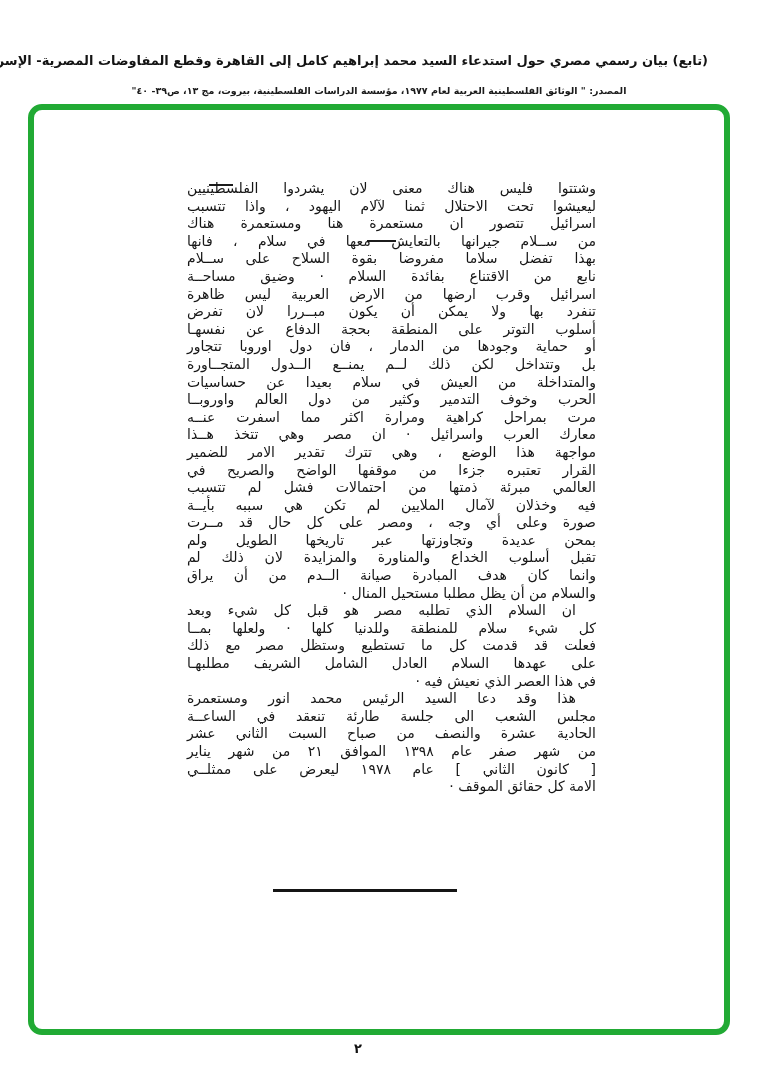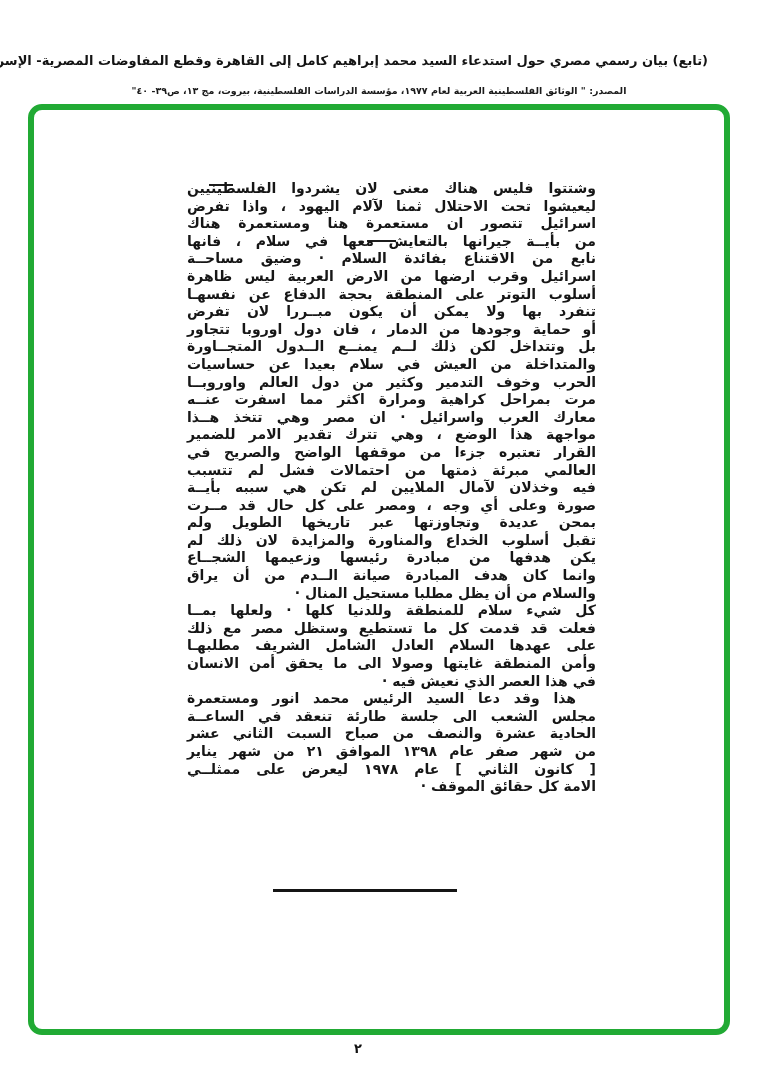--- a/index.html
+++ b/index.html
@@ -54,21 +54,20 @@
   }
   .text-block {
     position: absolute;
     left: 187px;
     top: 180px;
     width: 409px;
     direction: rtl;
     font-size: 14px;
     line-height: 17.6px;
     color: #161616;
-    font-weight: bold;
   }
   .para { margin: 0; padding: 0; }
   .line {
     direction: rtl;
     text-align: justify;
     text-align-last: justify;
     white-space: normal;
   }
   .line.last {
     text-align: center;
@@ -115,49 +114,49 @@
 
   <div class="green-frame"></div>
 
   <div class="correction-dash dash-1"></div>
 
   <div class="correction-dash dash-2"></div>
 
   <div class="text-block">
       <div class="para">
         <div class="line">وشتتوا فليس هناك معنى لان يشردوا الفلسطينيين</div>
-        <div class="line">ليعيشوا تحت الاحتلال ثمنا لآلام اليهود ، واذا تفرض</div>
+        <div class="line">ليعيشوا تحت الاحتلال ثمنا لآلام اليهود ، واذا تتسبب</div>
         <div class="line">اسرائيل تتصور ان مستعمرة هنا ومستعمرة هناك</div>
-        <div class="line">من بأيــة جيرانها بالتعايش معها في سلام ، فانها</div>
+        <div class="line">من ســلام جيرانها بالتعايش معها في سلام ، فانها</div>
+        <div class="line">بهذا تفضل سلاما مفروضا بقوة السلاح على ســلام</div>
         <div class="line">نابع من الاقتناع بفائدة السلام · وضيق مساحــة</div>
         <div class="line">اسرائيل وقرب ارضها من الارض العربية ليس ظاهرة</div>
+        <div class="line">تنفرد بها ولا يمكن أن يكون مبــررا لان تفرض</div>
         <div class="line">أسلوب التوتر على المنطقة بحجة الدفاع عن نفسهـا</div>
-        <div class="line">تنفرد بها ولا يمكن أن يكون مبــررا لان تفرض</div>
         <div class="line">أو حماية وجودها من الدمار ، فان دول اوروبا تتجاور</div>
         <div class="line">بل وتتداخل لكن ذلك لــم يمنــع الــدول المتجــاورة</div>
         <div class="line">والمتداخلة من العيش في سلام بعيدا عن حساسيات</div>
         <div class="line">الحرب وخوف التدمير وكثير من دول العالم واوروبــا</div>
         <div class="line">مرت بمراحل كراهية ومرارة اكثر مما اسفرت عنــه</div>
         <div class="line">معارك العرب واسرائيل · ان مصر وهي تتخذ هــذا</div>
         <div class="line">مواجهة هذا الوضع ، وهي تترك تقدير الامر للضمير</div>
         <div class="line">القرار تعتبره جزءا من موقفها الواضح والصريح في</div>
         <div class="line">العالمي مبرئة ذمتها من احتمالات فشل لم تتسبب</div>
         <div class="line">فيه وخذلان لآمال الملايين لم تكن هي سببه بأيــة</div>
         <div class="line">صورة وعلى أي وجه ، ومصر على كل حال قد مــرت</div>
         <div class="line">بمحن عديدة وتجاوزتها عبر تاريخها الطويل ولم</div>
         <div class="line">تقبل أسلوب الخداع والمناورة والمزايدة لان ذلك لم</div>
-        <div class="line">يكن هدفها من مبادرة رئيسها وزعيمها الشجــاع</div>
         <div class="line">وانما كان هدف المبادرة صيانة الــدم من أن يراق</div>
         <div class="line last">والسلام من أن يظل مطلبا مستحيل المنال ·</div>
       </div>
       <div class="para">
+        <div class="line first-indent">ان السلام الذي تطلبه مصر هو قبل كل شيء وبعد</div>
         <div class="line">كل شيء سلام للمنطقة وللدنيا كلها · ولعلها بمــا</div>
         <div class="line">فعلت قد قدمت كل ما تستطيع وستظل مصر مع ذلك</div>
         <div class="line">على عهدها السلام العادل الشامل الشريف مطلبهـا</div>
-        <div class="line">وأمن المنطقة غايتها وصولا الى ما يحقق أمن الانسان</div>
         <div class="line last">في هذا العصر الذي نعيش فيه ·</div>
       </div>
       <div class="para">
         <div class="line first-indent">هذا وقد دعا السيد الرئيس محمد انور ومستعمرة</div>
         <div class="line">مجلس الشعب الى جلسة طارئة تنعقد في الساعــة</div>
         <div class="line">الحادية عشرة والنصف من صباح السبت الثاني عشر</div>
         <div class="line">من شهر صفر عام ١٣٩٨ الموافق ٢١ من شهر يناير</div>
         <div class="line">[ كانون الثاني ] عام ١٩٧٨ ليعرض على ممثلــي</div>
         <div class="line last">الامة كل حقائق الموقف ·</div>
       </div>

